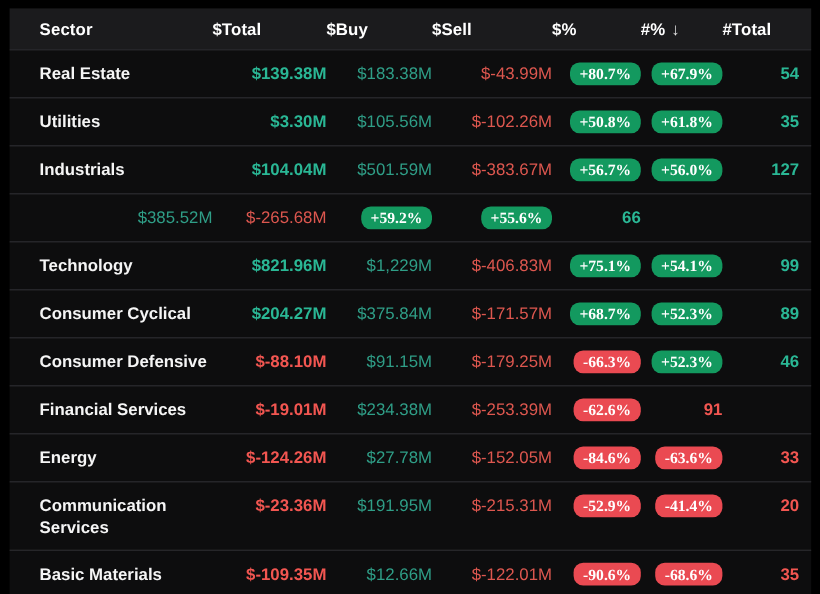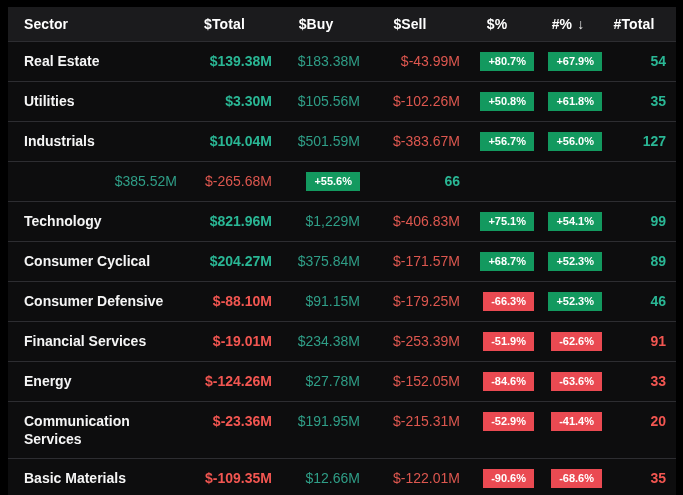--- a/index.html
+++ b/index.html
@@ -4,38 +4,38 @@
 <style>
   :root{
     --pos-bold:#2ab795; --pos:#2f9e87; --neg-bold:#f25651; --neg:#dd574f;
     --badge-pos:#13995f; --badge-neg:#ea4a52;
     --row-bg:#0d0d0e; --header-bg:#1b1b1d; --sep:#2d2d31; --strip-bg:#161619;
   }
   html,body{margin:0;padding:0;background:#000;width:683px;height:495px;overflow:hidden;
     font-family:"Liberation Sans","DejaVu Sans",sans-serif;-webkit-font-smoothing:antialiased;}
   .frame{margin:7px 7px 0 8px;width:668px;}
   .grid{display:grid;grid-template-columns:minmax(0,1fr) 95px 88px 100px 74px 68px 64px;
-    padding-left:16px;padding-right:10px;}
+    padding-left:25px;padding-right:10px;}
   .header{background:var(--header-bg);height:34px;align-items:center;}
-  .th{color:#fff;font-weight:700;font-size:14px;text-align:center;letter-spacing:.1px;cursor:pointer;}
+  .th{color:#fff;font-weight:700;font-size:14px;text-align:left;letter-spacing:.1px;cursor:pointer;}
   .th.sector{text-align:left;}
   .th-inner{display:inline-flex;align-items:center;gap:5px;justify-content:flex-end;}
   .arrow{font-weight:400;color:#e8e8e8;font-size:14px;}
   .row{background:var(--row-bg);border-top:1px solid var(--sep);align-items:start;
     padding-top:10px;padding-bottom:10px;cursor:pointer;}
   .cell{font-size:14px;line-height:18px;text-align:right;white-space:nowrap;}
   .cell.sector{text-align:left;color:#f5f5f5;font-weight:700;white-space:normal;}
   .sector-text{display:inline-block;max-width:150px;}
   .pos-bold{color:var(--pos-bold);font-weight:700;}
   .neg-bold{color:var(--neg-bold);font-weight:700;}
   .pos-dim{color:var(--pos);font-weight:400;}
   .neg-dim{color:var(--neg);font-weight:400;}
   .badge-cell{line-height:18px;}
-  .badge{display:inline-block;font-size:11px;font-weight:700;color:#fff;
-    padding:3px 8px;border-radius:0;line-height:13px;vertical-align:top;margin-top:0;}
+  .badge{display:inline-block;font-size:13px;font-weight:700;color:#fff;
+    padding:3px 8px;border-radius:8px;line-height:13px;vertical-align:top;margin-top:0;font-family:Liberation Serif, serif;}
   .badge-pos{background:var(--badge-pos);}
   .badge-neg{background:var(--badge-neg);}
 </style>
 </head>
 <body>
 
 <div class="frame">
   <div class="grid header">
     <div class="th sector">Sector</div>
     <div class="th">$Total</div>
@@ -94,20 +94,23 @@
     </div>
     <div class="cell badge-cell">
       <span class="badge c-pctc badge-pos">+56.0%</span>
     </div>
     <div class="cell c-count pos-bold">127</div>
   </div>
       <div class="grid row">
     <div class="cell c-buy pos-dim">$385.52M</div>
     <div class="cell c-sell neg-dim">$-265.68M</div>
     <div class="cell badge-cell">
+      <span class="badge c-pctd badge-pos">+59.2%</span>
+    </div>
+    <div class="cell badge-cell">
       <span class="badge c-pctc badge-pos">+55.6%</span>
     </div>
     <div class="cell c-count pos-bold">66</div>
   </div>
       <div class="grid row">
     <div class="cell sector">
       <span class="sector-text">Technology</span>
     </div>
     <div class="cell c-total pos-bold">$821.96M</div>
     <div class="cell c-buy pos-dim">$1,229M</div>
@@ -151,23 +154,20 @@
     <div class="cell c-count pos-bold">46</div>
   </div>
       <div class="grid row">
     <div class="cell sector">
       <span class="sector-text">Financial Services</span>
     </div>
     <div class="cell c-total neg-bold">$-19.01M</div>
     <div class="cell c-buy pos-dim">$234.38M</div>
     <div class="cell c-sell neg-dim">$-253.39M</div>
     <div class="cell badge-cell">
-      <span class="badge c-pctd badge-neg">-51.9%</span>
-    </div>
-    <div class="cell badge-cell">
       <span class="badge c-pctc badge-neg">-62.6%</span>
     </div>
     <div class="cell c-count neg-bold">91</div>
   </div>
       <div class="grid row">
     <div class="cell sector">
       <span class="sector-text">Energy</span>
     </div>
     <div class="cell c-total neg-bold">$-124.26M</div>
     <div class="cell c-buy pos-dim">$27.78M</div>

